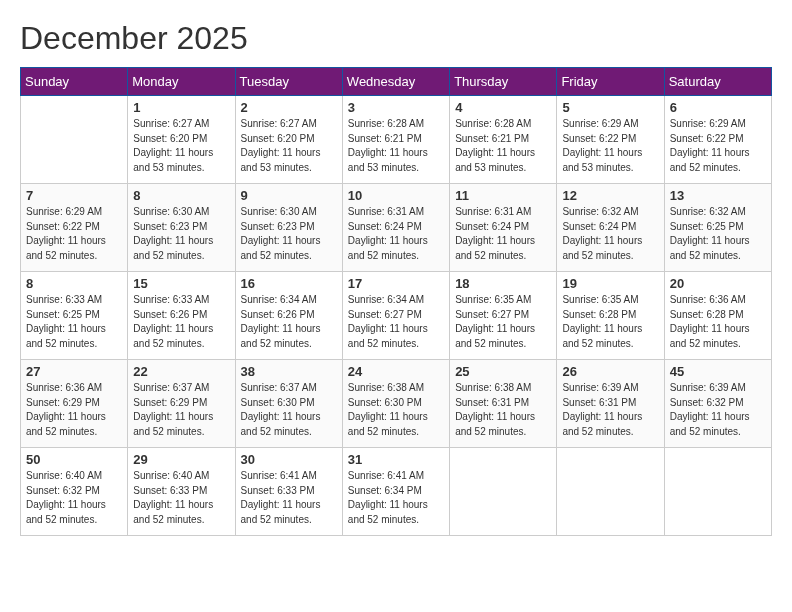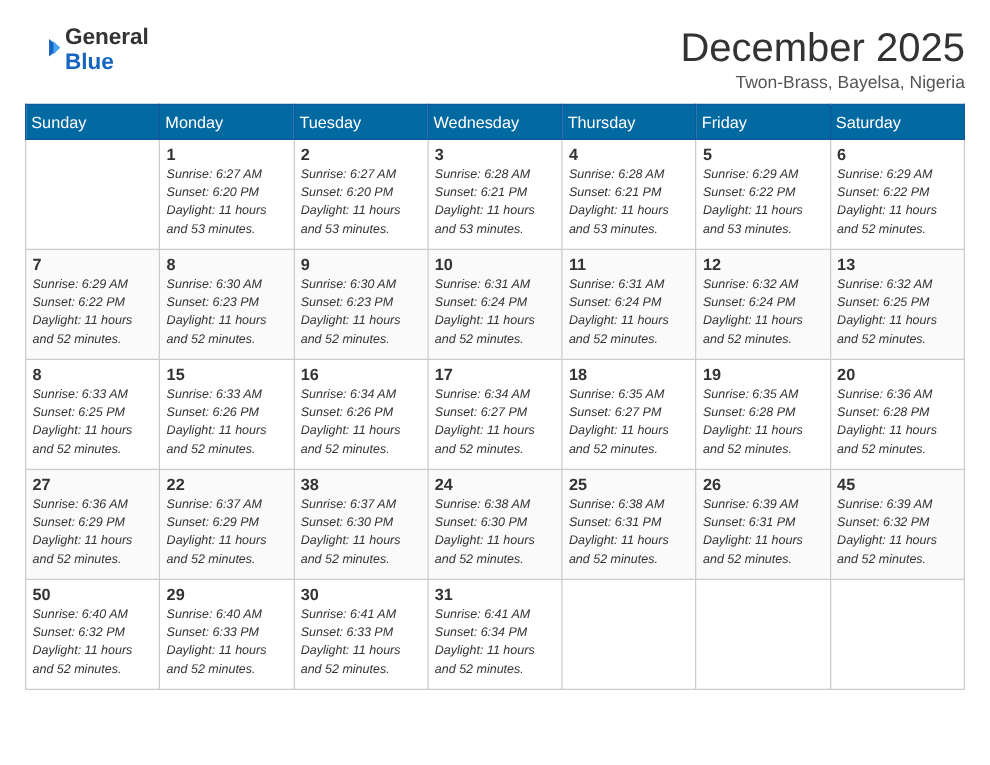--- a/index.html
+++ b/index.html
@@ -70,46 +70,34 @@
     .day-number {
       font-size: 13px;
       font-weight: bold;
       margin-bottom: 2px;
       display: block;
     }
     .day-info {
       font-size: 10px;
       line-height: 1.45;
       color: #333;
-      font-style: italic;
     }
     .empty-cell {
       background: #f9f9f9;
     }
     tr:nth-child(even) td { background: #fafafa; }
     tr:nth-child(odd) td { background: #fff; }
-    .calendar thead tr th { background: #0369a1; }
+    .calendar thead tr th { background: #701a75; }
   </style>
 </head>
 <body>
 
 <div class="header">
-  <div class="logo">
-    <svg class="logo-icon" viewBox="0 0 32 32">
-      <polygon points="22,6 32,14 22,22" fill="#1565c0"></polygon>
-      <polygon points="26,8 32,14 26,20" fill="#42a5f5"></polygon>
-    </svg>
-    <div class="logo-text">
-      <span class="logo-general">General</span><br>
-      <span class="logo-blue">Blue</span>
-    </div>
-  </div>
   <div class="title-block">
     <div class="month-title">December 2025</div>
-    <div class="location">Twon-Brass, Bayelsa, Nigeria</div>
   </div>
 </div>
 
 <table class="calendar">
   <thead>
     <tr>
     <th>Sunday</th>
         <th>Monday</th>
         <th>Tuesday</th>
         <th>Wednesday</th>

